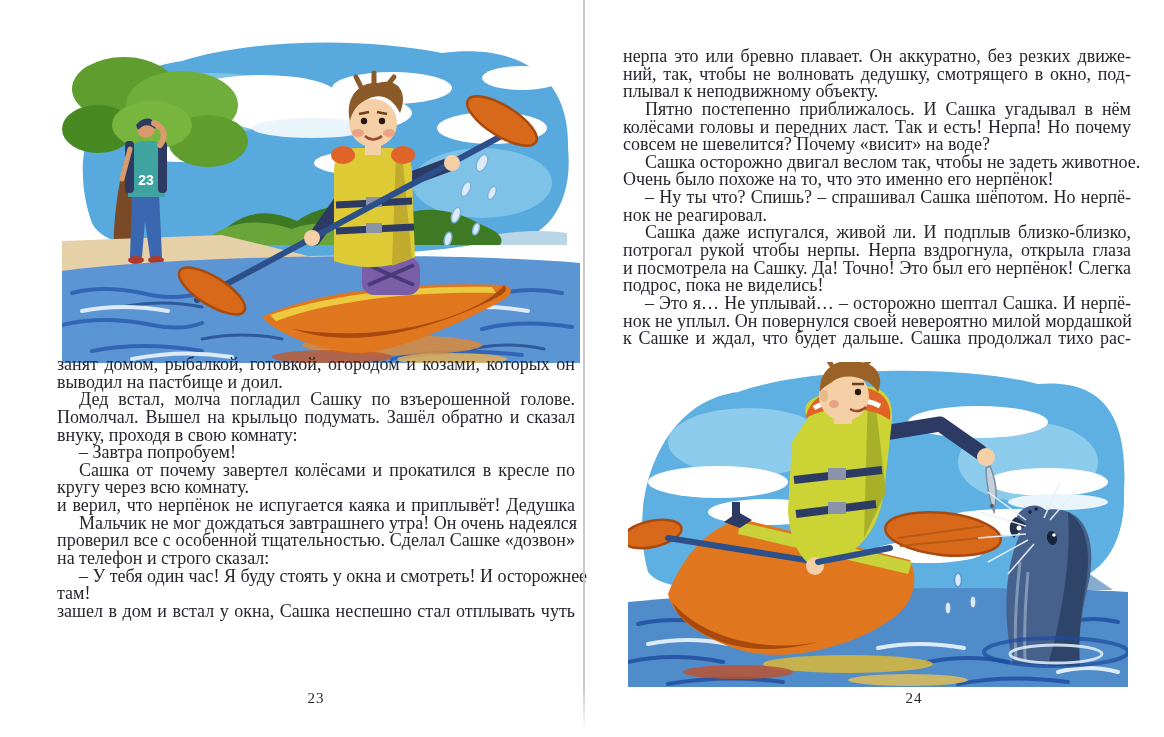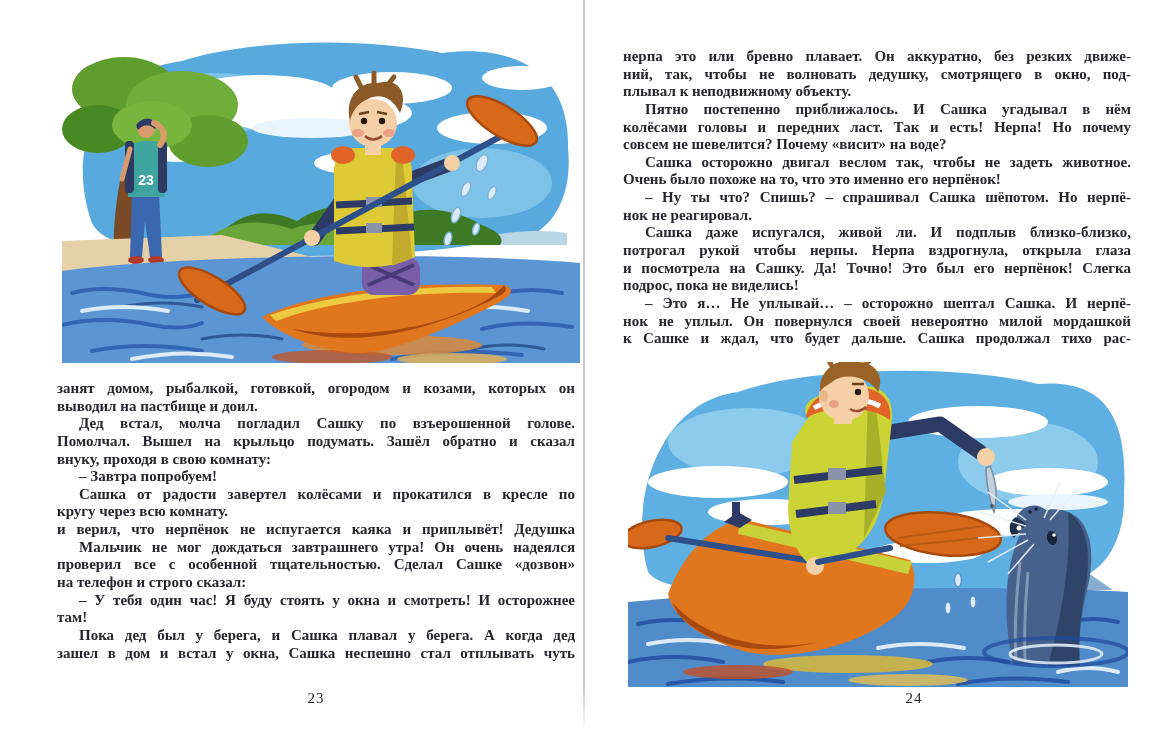--- a/index.html
+++ b/index.html
@@ -1,25 +1,25 @@
 <!DOCTYPE html>
 <html lang="ru"><head>
 <meta charset="utf-8">
 <style>
   html,body{margin:0;padding:0;background:#ffffff;}
   #spread{position:relative;width:1164px;height:737px;background:#ffffff;overflow:hidden;
           font-family:"Liberation Serif","DejaVu Serif",serif;color:#26262e;}
   .gutter{position:absolute;left:583px;top:0;width:2px;height:731px;
           background:linear-gradient(#c6c8ca 94%,rgba(198,200,202,0));}
-  .textblock{position:absolute;font-size:15px;font-weight:bold;}
+  .textblock{position:absolute;font-size:18px;}
   .textblock .line{line-height:17.65px;height:17.65px;white-space:nowrap;
                    text-align:justify;text-align-last:justify;overflow:visible;}
   .textblock .line.end{text-align-last:left;}
   .textblock .line.indent{text-indent:22px;}
-  #left-text{left:57px;top:380px;width:518px;}
+  #left-text{left:57px;top:356px;width:518px;}
   #right-text{left:623px;top:48px;width:508px;}
   .pageno{position:absolute;font-size:15px;letter-spacing:1px;text-align:center;width:60px;}
   #pageno-left{left:286px;top:690px;}
   #pageno-right{left:884px;top:690px;}
   .illo{position:absolute;}
   #illo-left{left:62px;top:33px;width:518px;height:330px;}
   #illo-right{left:628px;top:362px;width:500px;height:325px;}
   .illo svg{display:block;width:100%;height:100%;}
 </style>
 </head>
@@ -157,29 +157,28 @@
       </svg>
     </div>
 
     <div id="left-text" class="textblock">
         <div class="line">занят домом, рыбалкой, готовкой, огородом и козами, которых он</div>
         <div class="line end">выводил на пастбище и доил.</div>
         <div class="line indent">Дед встал, молча погладил Сашку по взъерошенной голове.</div>
         <div class="line">Помолчал. Вышел на крыльцо подумать. Зашёл обратно и сказал</div>
         <div class="line end">внуку, проходя в свою комнату:</div>
         <div class="line indent end">– Завтра попробуем!</div>
-        <div class="line indent">Сашка от радости завертел колёсами и прокатился в кресле по</div>
+        <div class="line indent">Сашка от почему завертел колёсами и прокатился в кресле по</div>
         <div class="line end">кругу через всю комнату.</div>
         <div class="line">и верил, что нерпёнок не испугается каяка и приплывёт! Дедушка</div>
         <div class="line indent">Мальчик не мог дождаться завтрашнего утра! Он очень надеялся</div>
         <div class="line">проверил все с особенной тщательностью. Сделал Сашке «дозвон»</div>
         <div class="line end">на телефон и строго сказал:</div>
         <div class="line indent">– У тебя один час! Я буду стоять у окна и смотреть! И осторожнее</div>
         <div class="line end">там!</div>
-        <div class="line indent">Пока дед был у берега, и Сашка плавал у берега. А когда дед</div>
         <div class="line">зашел в дом и встал у окна, Сашка неспешно стал отплывать чуть</div>
       </div>
 
     <div id="pageno-left" class="pageno">23</div>
   </div>
 
   <div class="gutter"></div>
 
   <div>
 

